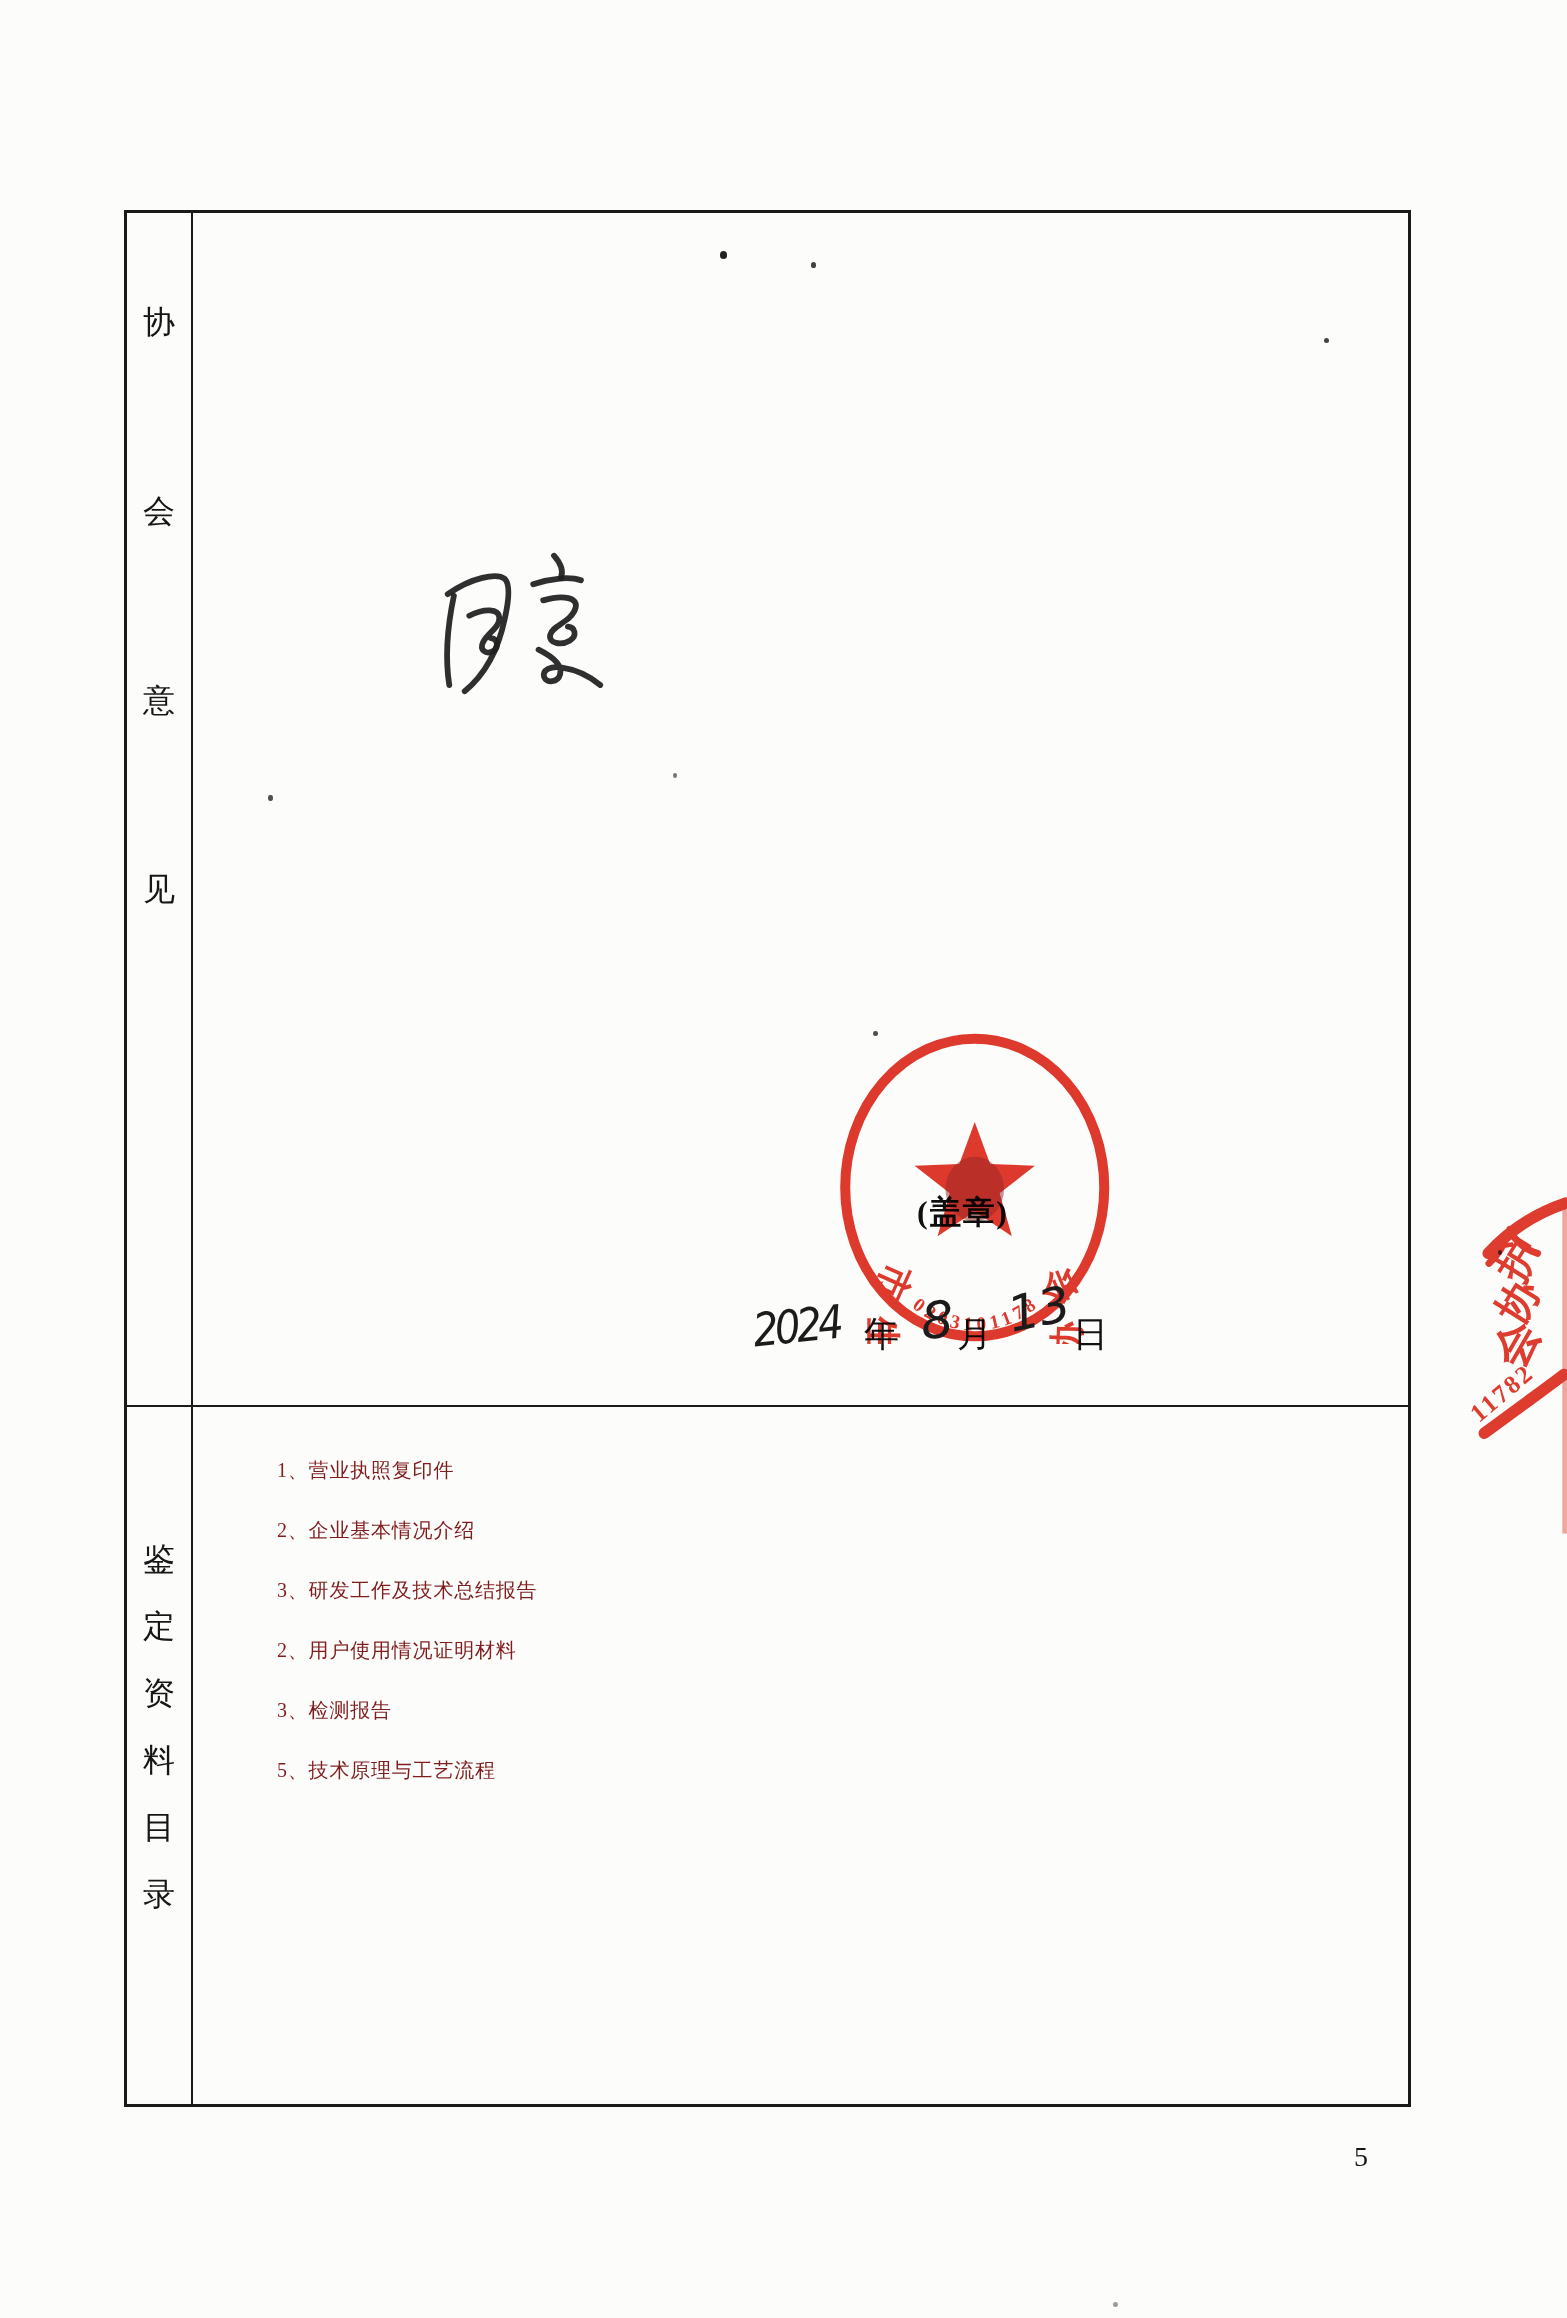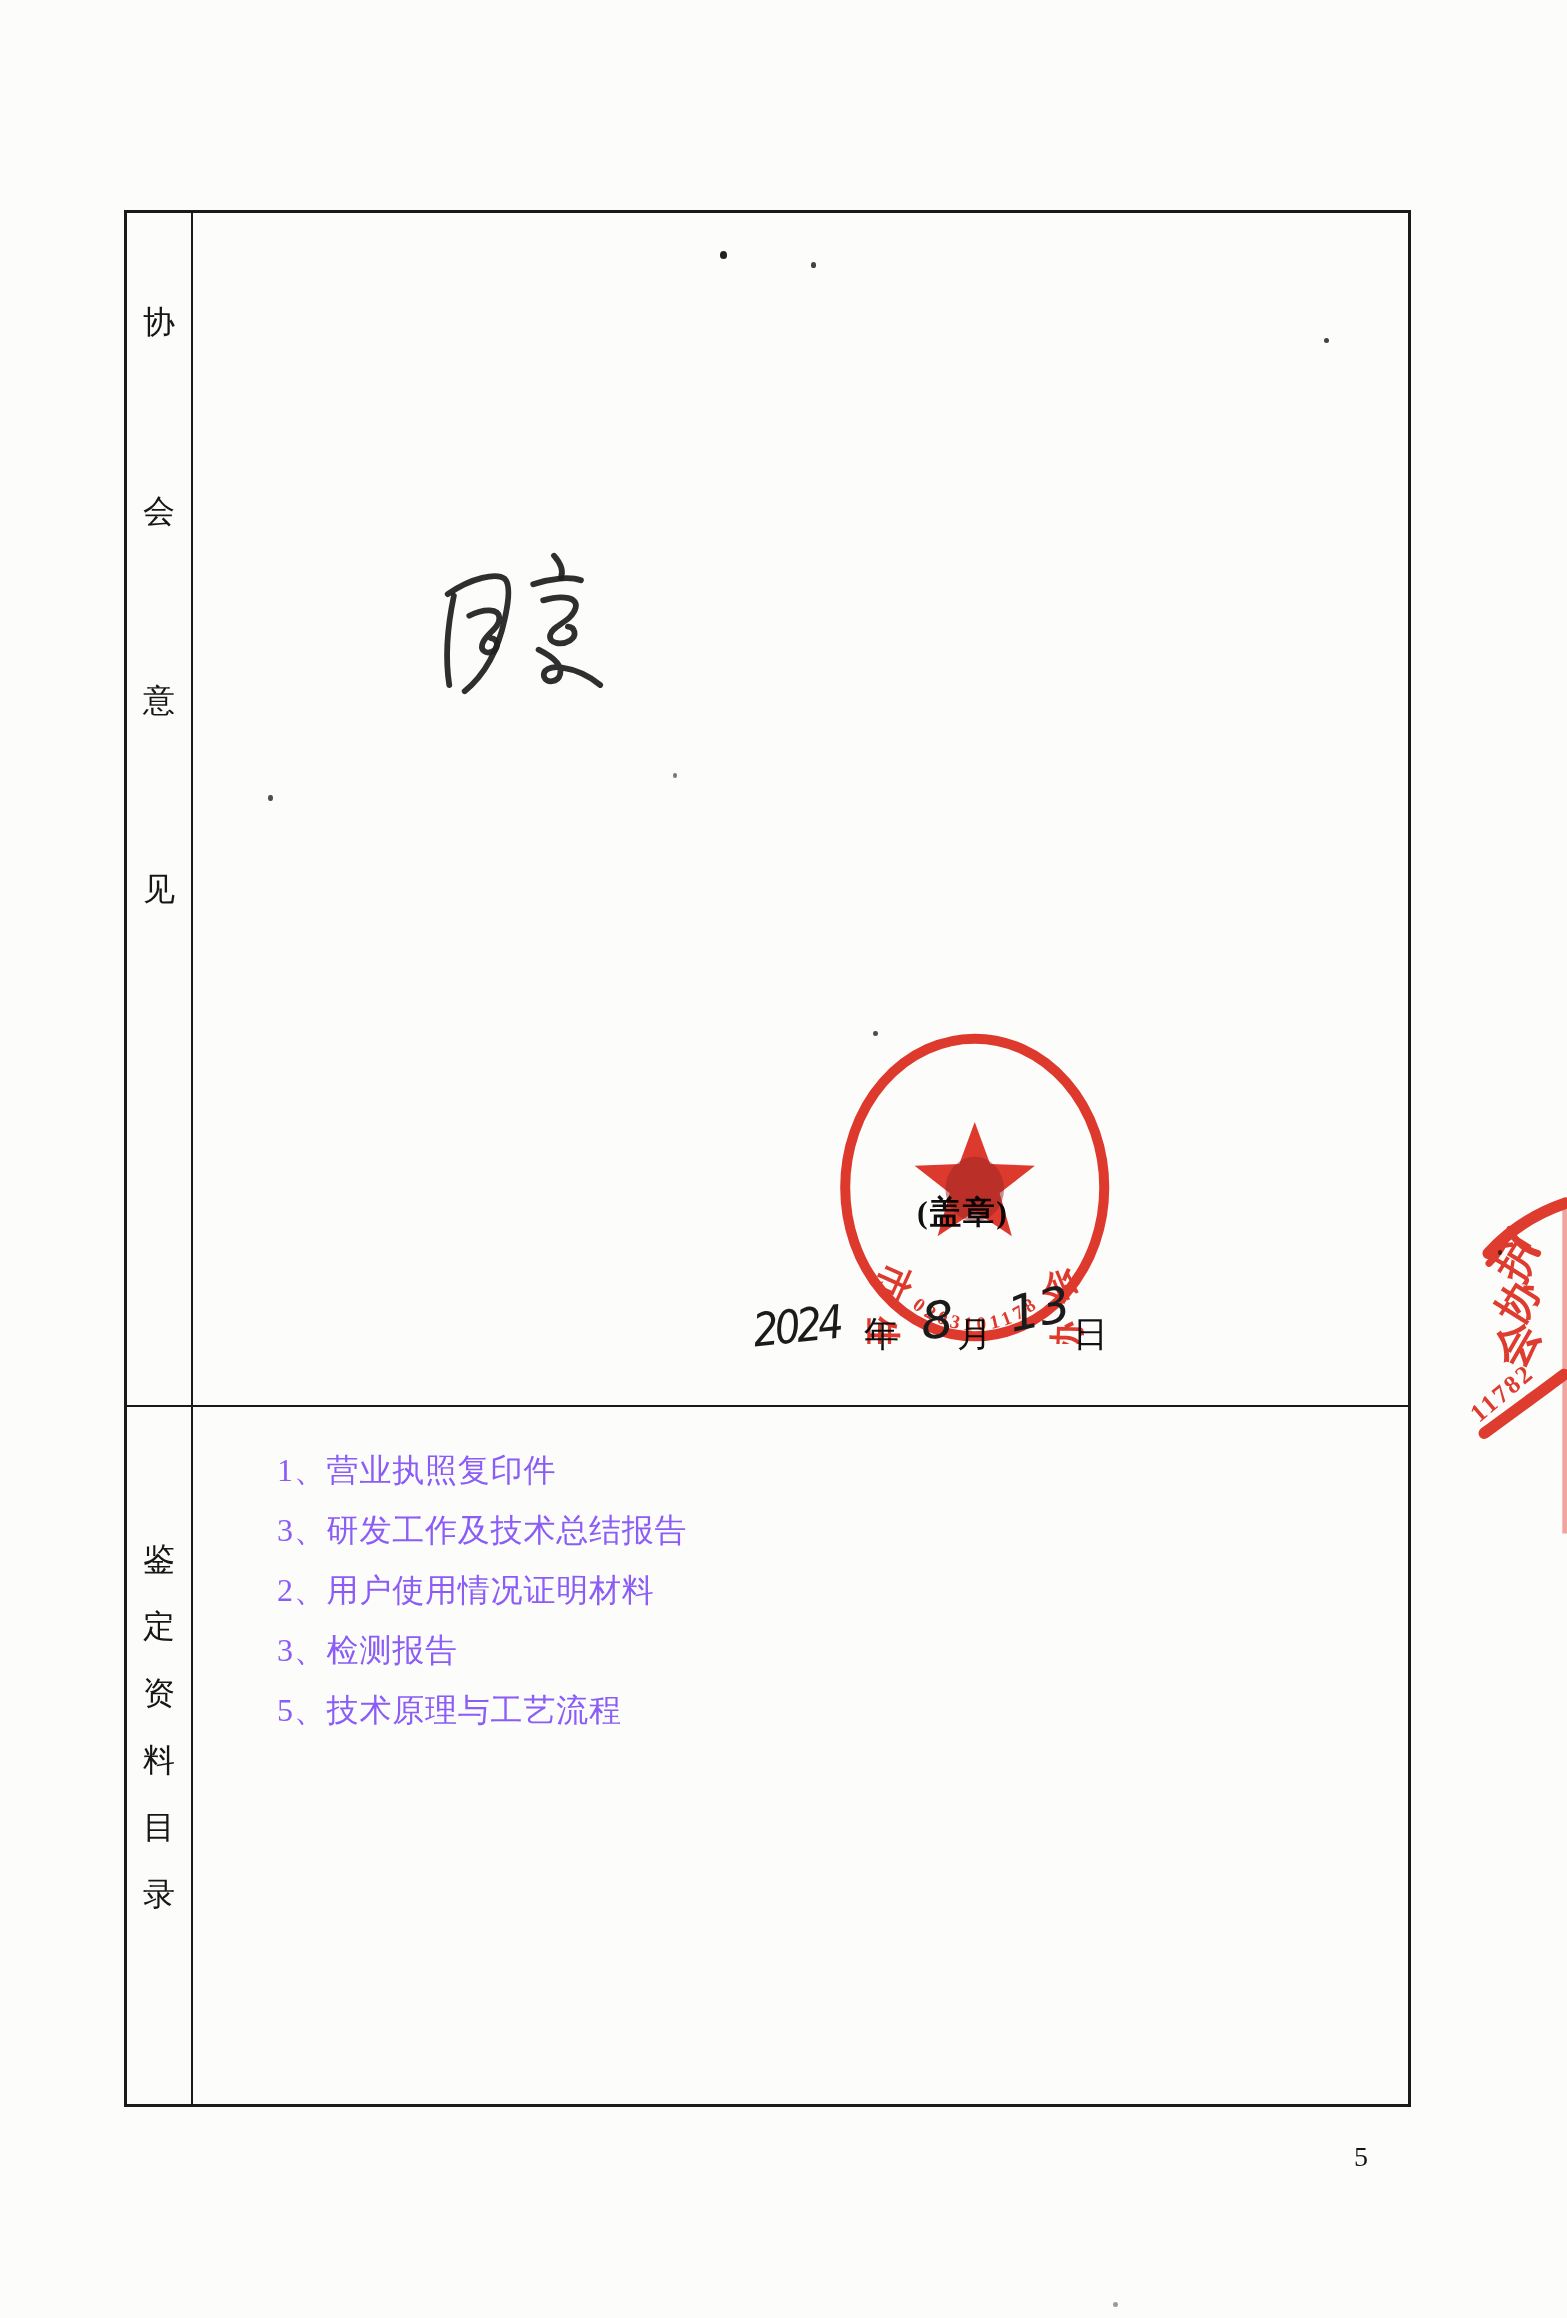--- a/index.html
+++ b/index.html
@@ -39,21 +39,21 @@
     font-family:"DejaVu Sans",sans-serif;font-style:italic;color:#1b1b1b;
     transform-origin:center;z-index:3;
   }
   .dl-year{left:554px;top:1086px;font-size:46px;letter-spacing:-4.6px;transform:rotate(-6deg) scaleX(.88);}
   .dl-year-u{left:671px;top:1098px;}
   .dl-month{left:728px;top:1078px;font-size:51px;transform:rotate(-4deg);}
   .dl-month-u{left:764px;top:1098px;}
   .dl-day{left:815px;top:1068px;font-size:49px;transform:rotate(-12deg);z-index:3;}
   .dl-day-u{left:880px;top:1098px;}
   
-  .materials{position:absolute;left:84px;top:39px;font-size:32px;color:#8b5cf6;}
+  .materials{position:absolute;left:84px;top:39px;font-size:20px;color:#7f1d1d;}
   .materials .item{height:60px;line-height:49px;letter-spacing:0.8px;}
   
   .page-number{position:absolute;left:1354px;top:2141px;font-size:28px;color:#141414;}
   .speck{position:absolute;background:#222;border-radius:50%;}
   .edge-stamp{position:absolute;right:0;top:1180px;z-index:2;mix-blend-mode:multiply;opacity:.92;}
   .edge-stamp text{font-family:"Liberation Serif","DejaVu Serif",serif;font-weight:bold;}
 </style>
 </head>
 <body>
 
@@ -114,20 +114,21 @@
         <span>鉴</span>
         <span>定</span>
         <span>资</span>
         <span>料</span>
         <span>目</span>
         <span>录</span>
       </div>
       <div class="content-cell">
         <div class="materials">
           <div class="item">1、营业执照复印件</div>
+          <div class="item">2、企业基本情况介绍</div>
           <div class="item">3、研发工作及技术总结报告</div>
           <div class="item">2、用户使用情况证明材料</div>
           <div class="item">3、检测报告</div>
           <div class="item">5、技术原理与工艺流程</div>
         </div>
       </div>
     </div>
   </div>
 
   <svg class="edge-stamp" width="102" height="494" viewBox="0 0 132 640">

